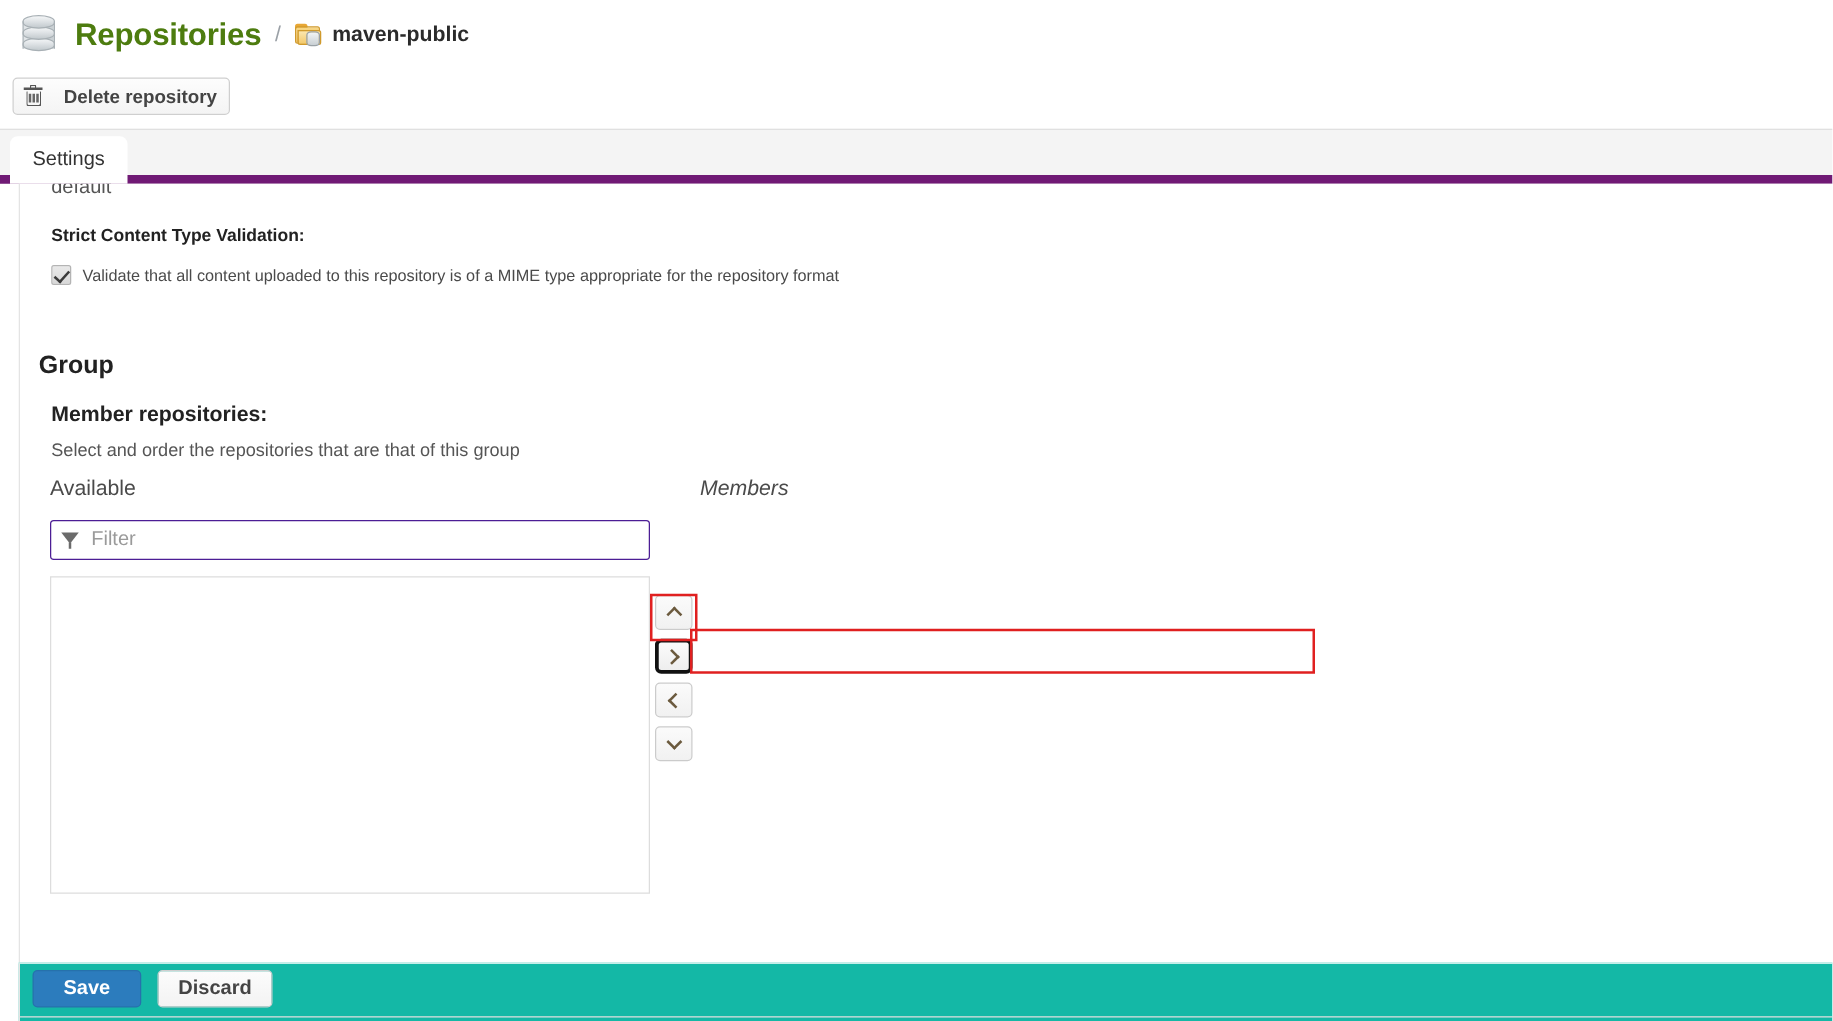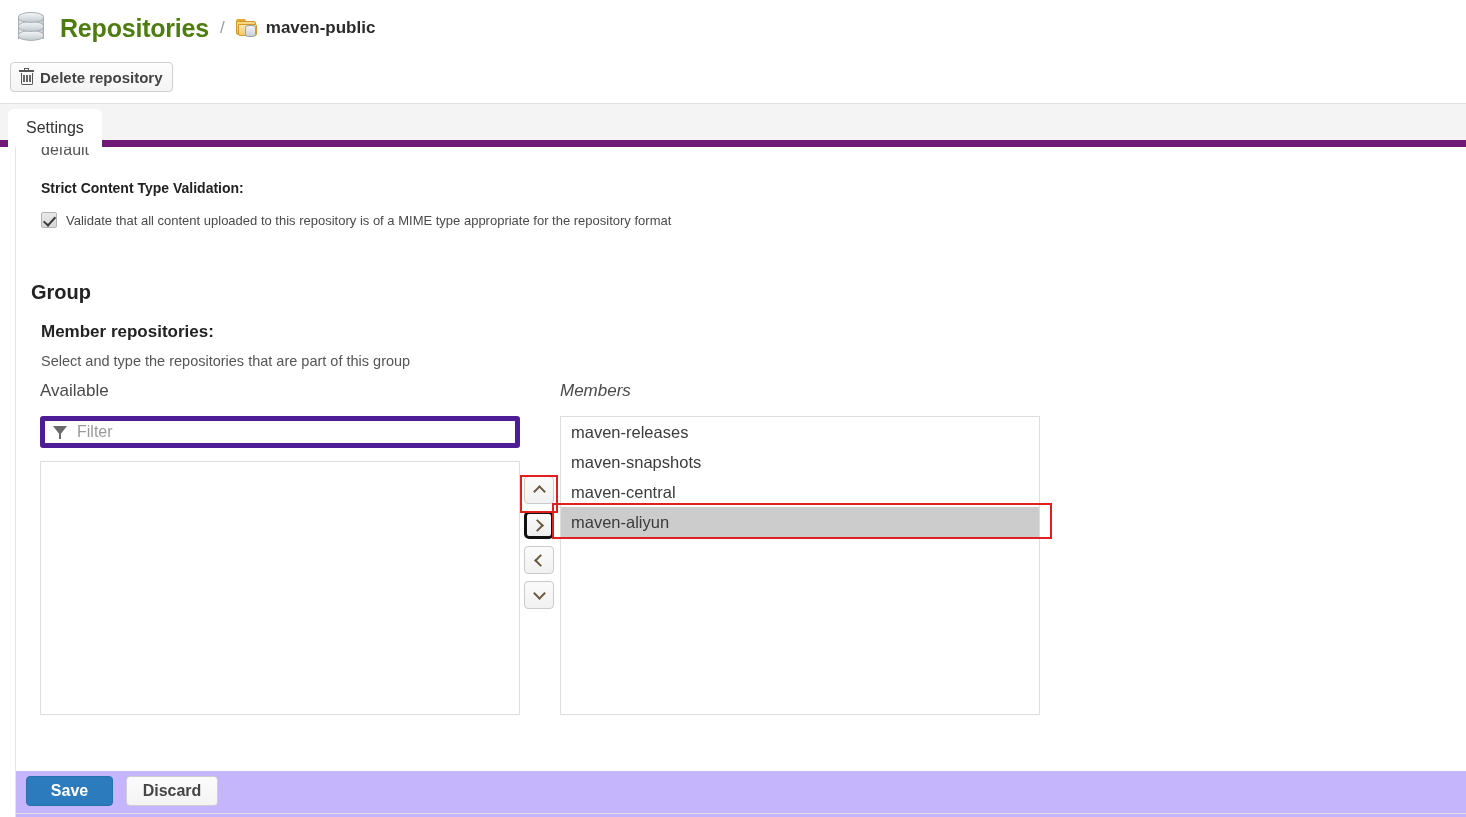--- a/index.html
+++ b/index.html
@@ -77,21 +77,21 @@
   }
   .tb-btn {
     height: 30px;
     display: flex; align-items: center;
     padding: 0 9px 0 8px;
     background: linear-gradient(to bottom, #fdfdfd, #f4f4f4);
     border: 1px solid #cfcfcf; border-radius: 4px;
     font-size: 15px; font-weight: bold; color: #444;
     cursor: pointer; white-space: nowrap;
   }
-  .tb-btn .lbl { margin-left: 6px; }
+  .tb-btn .lbl { margin-left: 17px; }
 
   .trash-icon { width: 15px; height: 17px; position: relative; }
   .trash-icon .lid {
     position: absolute; left: 0; top: 1px; width: 15px; height: 2px;
     background: #555;
   }
   .trash-icon .handle {
     position: absolute; left: 5px; top: -1px; width: 5px; height: 3px;
     border: 1.5px solid #555; border-bottom: none; border-radius: 1px 1px 0 0;
   }
@@ -182,21 +182,21 @@
   
   .col-label {
     position: absolute; font-size: 17px; color: #4a4a4a;
   }
   .lbl-available { left: 24px; top: 234px; }
   .lbl-members { left: 544px; top: 234px; font-style: italic; }
 
   .filter-wrap {
     position: absolute; left: 24px; top: 269px;
     width: 480px; height: 32px;
-    background: #fff; border: 5px solid #4c1d95; border-radius: 3px;
+    background: #fff; border: 1px solid #4c1d95; border-radius: 3px;
     display: flex; align-items: center; padding: 0 8px;
   }
   .funnel-icon {
     width: 14px; height: 13px; flex: 0 0 auto; position: relative;
   }
   .funnel-icon .top {
     position: absolute; left: 0; top: 0;
     width: 0; height: 0;
     border-left: 7px solid transparent; border-right: 7px solid transparent;
     border-top: 9px solid #6b6b6b;
@@ -258,21 +258,21 @@
     position: absolute; border: 2px solid #e02020;
     pointer-events: none;
   }
   .annot-up-btn { left: 520px; top: 475px; width: 38px; height: 38px; }
   .annot-aliyun { left: 552px; top: 503px; width: 500px; height: 36px; }
 
   
   .footer {
     position: absolute; left: 15px; top: 770px;
     width: 1451px; height: 47px;
-    background: #c4b5fd;
+    background: #14b8a6;
     border-top: 1px solid #ffffff;
     border-left: 1px solid #e4e4e4;
   }
   .footer-line {
     position: absolute; left: 15px; top: 813px; width: 1451px; height: 1px;
     background: #e0e0e0;
   }
   .btn-save, .btn-discard {
     position: absolute; top: 5px;
     height: 30px; display: flex; align-items: center; justify-content: center;
@@ -334,41 +334,35 @@
 
   <div class="section-head sct-strict">Strict Content Type Validation:</div>
 
   <div class="check-row">
     <span class="checkbox"></span>
     <span class="check-label">Validate that all content uploaded to this repository is of a MIME type appropriate for the repository format</span>
   </div>
 
   <div class="section-head sct-group">Group</div>
   <div class="section-head sct-member">Member repositories:</div>
-  <div class="member-sub">Select and type the repositories that are part of this group</div>
+  <div class="member-sub">Select and order the repositories that are that of this group</div>
 
   <div class="col-label lbl-available">Available</div>
   <div class="col-label lbl-members">Members</div>
 
   <div class="filter-wrap">
     <span class="funnel-icon">
       <span class="top"></span>
         <span class="stem"></span>
     </span>
     <input class="filter-input" type="text" placeholder="Filter" style="">
   </div>
 
   <div class="list-box box-available"></div>
 
-  <div class="list-box box-members">
-    <div class="list-item">maven-releases</div>
-    <div class="list-item">maven-snapshots</div>
-    <div class="list-item">maven-central</div>
-    <div class="list-item selected">maven-aliyun</div>
-  </div>
 
   <div class="xfer-btns">
     <div class="xfer-btn">
       <span class="chev chev-up"></span>
     </div>
     <div class="xfer-btn focused">
       <span class="chev chev-right"></span>
     </div>
     <div class="xfer-btn">
       <span class="chev chev-left"></span>

